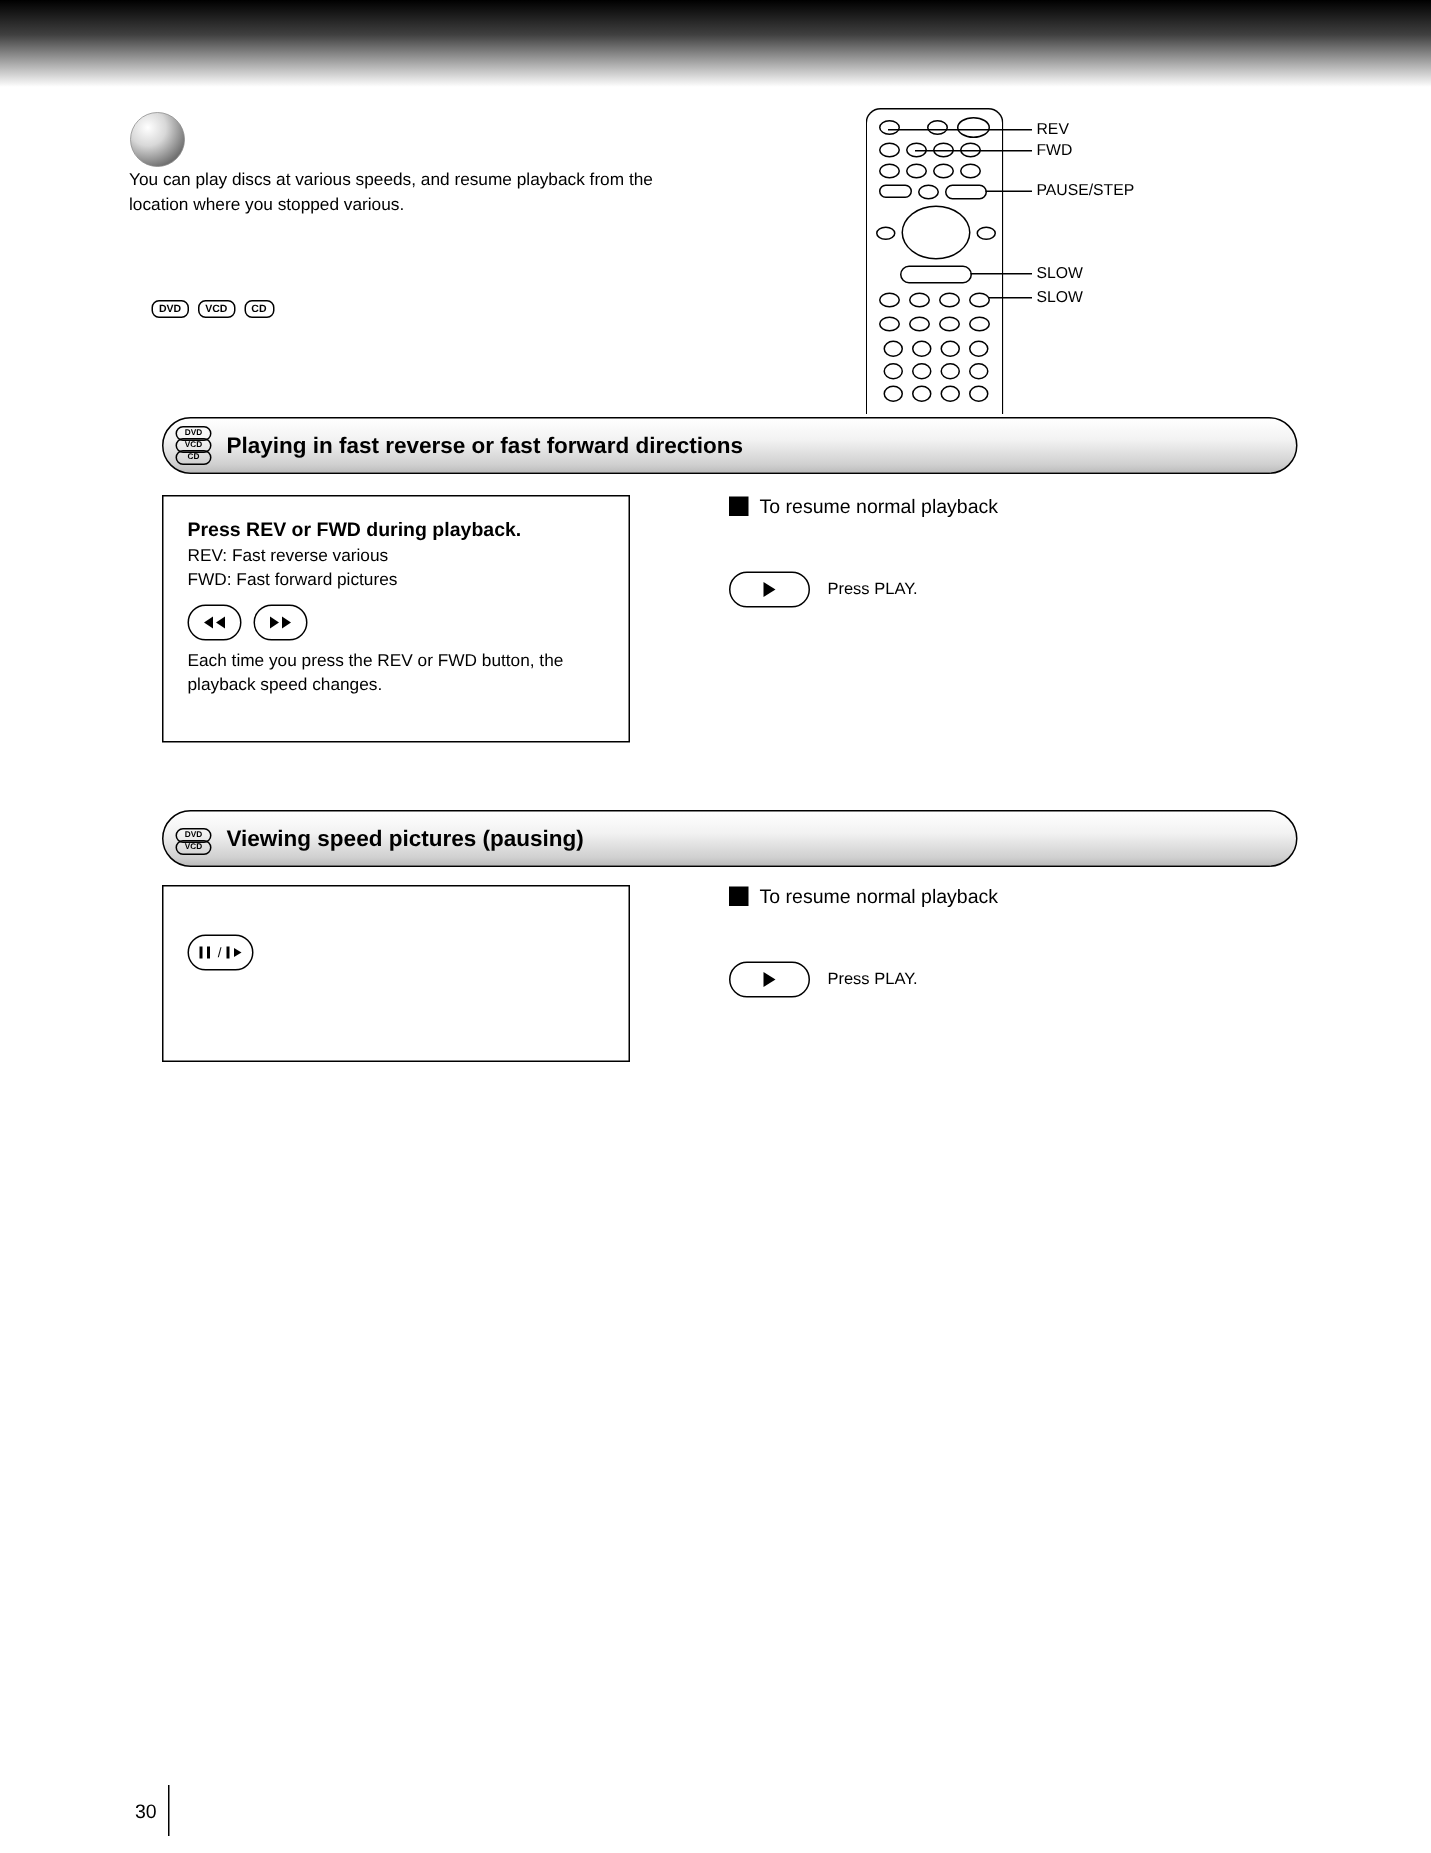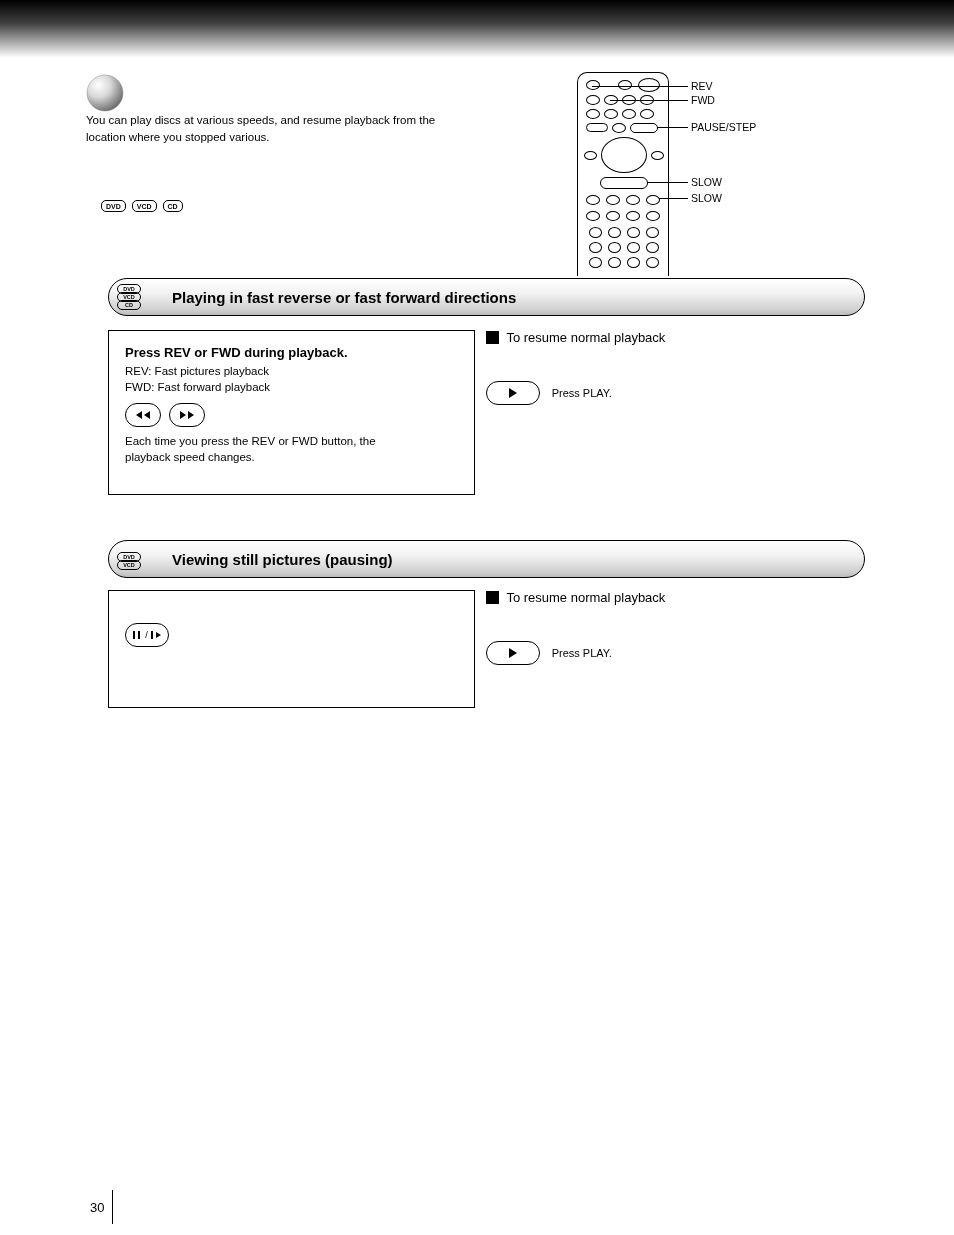--- a/index.html
+++ b/index.html
@@ -97,21 +97,20 @@
   .section-bar {
     position: absolute;
     left: 108px;
     width: 757px;
     height: 38px;
     border: 1.5px solid #000;
     border-radius: 19px;
     background: linear-gradient(to bottom, #fff 0%, #f2f2f2 40%, #d0d0d0 85%, #bcbcbc 100%);
     display: flex;
     align-items: center;
-    gap: 21px;
   }
   .section-icons {
     margin-left: 8px;
     display: flex;
     flex-direction: column;
     gap: 0;
   }
   .section-mini-oval {
     width: 24px; height: 10px;
     border: 1.2px solid #000;
@@ -123,21 +122,21 @@
   .section-title {
     margin-left: 10px;
     font-size: 15px;
     font-weight: bold;
   }
 
   .step-box {
     position: absolute;
     border: 1.5px solid #000;
     padding: 14px 0 14px 16px;
-    width: 367px;
+    width: 312px;
   }
   .step-title { font-size: 13px; font-weight: bold; margin-bottom: 3px; }
   .step-body { font-size: 11.5px; line-height: 1.4; }
   .step-icons { display: flex; gap: 8px; margin: 8px 0 6px 0; }
   .icon-pill {
     border: 1.5px solid #000;
     border-radius: 14px;
     width: 36px; height: 24px;
     display: flex; align-items: center; justify-content: center;
     gap:2px;
@@ -292,22 +291,22 @@
     <div class="section-mini-oval">DVD</div>
     <div class="section-mini-oval">VCD</div>
     <div class="section-mini-oval">CD</div>
   </div>
   <div class="section-title">Playing in fast reverse or fast forward directions</div>
 </div>
 
 <div class="step-box" style="left:108px;top:330px;height:165px">
   <div class="step-title">Press REV or FWD during playback.</div>
   <div class="step-body">
-    <span>REV: Fast pictures playback</span><br>
-    <span>FWD: Fast forward playback</span>
+    <span>REV: Fast reverse various</span><br>
+    <span>FWD: Fast forward pictures</span>
   </div>
   <div class="step-icons">
     <div class="icon-pill">
         <span class="tri-left"></span>
         <span class="tri-left"></span>
       </div>
     <div class="icon-pill">
         <span class="tri-right"></span>
         <span class="tri-right"></span>
       </div>
@@ -327,21 +326,21 @@
       </span>
     <span class="press-label">Press PLAY.</span>
   </div>
 </div>
 
 <div class="section-bar" style="top:540px">
   <div class="section-icons">
     <div class="section-mini-oval" style="margin-top:3px">DVD</div>
     <div class="section-mini-oval">VCD</div>
   </div>
-  <div class="section-title">Viewing still pictures (pausing)</div>
+  <div class="section-title">Viewing speed pictures (pausing)</div>
 </div>
 
 <div class="step-box" style="left:108px;top:590px;height:118px">
   <div class="step-icons" style="margin-top:18px">
     <div class="icon-pill wide">
       <span class="pause-bar"></span>
         <span class="pause-bar" style="margin-right:3px"></span>
       <span style="font-size:9px;margin-right:1px">/</span>
       <span class="pause-bar"></span>
       <span class="tri-right" style="border-left-width:5px;border-top-width:3px;border-bottom-width:3px"></span>

